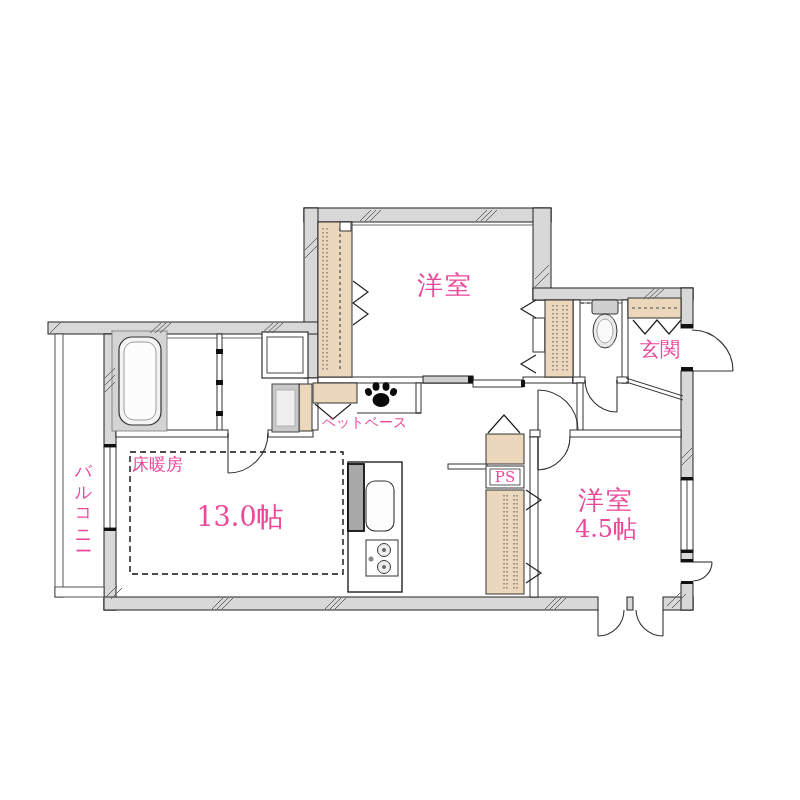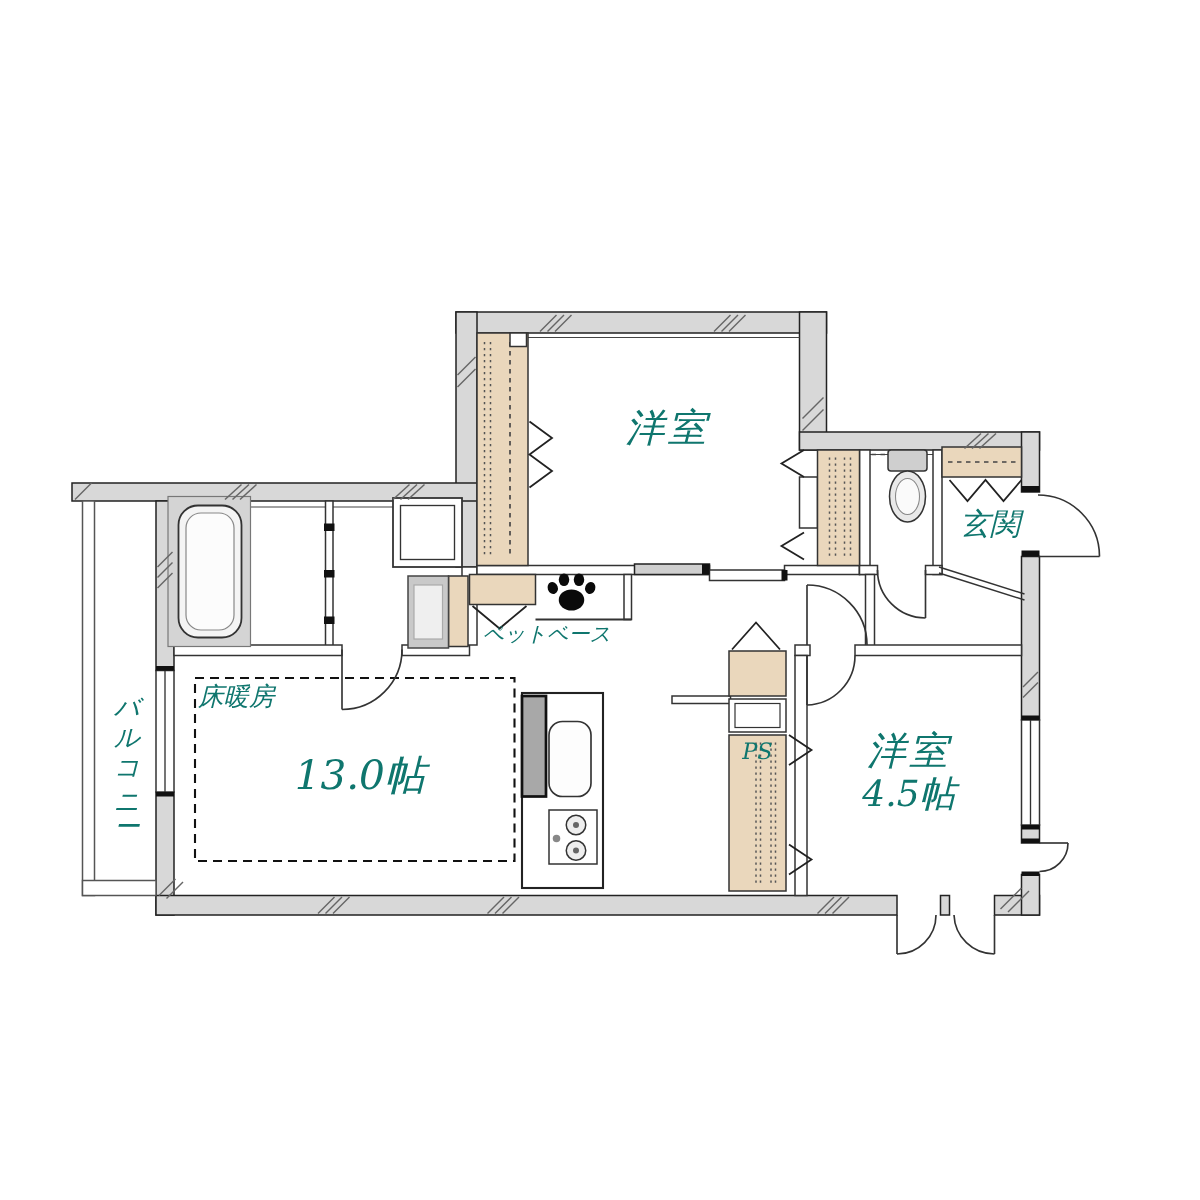--- a/index.html
+++ b/index.html
@@ -12,21 +12,21 @@
   .closet{fill:#ead7bc;stroke:#333;stroke-width:1;}
   .rail{fill:#ffffff;stroke:#555;stroke-width:1;}
   .arc{fill:none;stroke:#333;stroke-width:1.1;}
   .leaf{stroke:#333;stroke-width:1.1;}
   .fold{fill:none;stroke:#222;stroke-width:1.2;}
   .dash{stroke:#444;stroke-width:1.1;stroke-dasharray:3,3;fill:none;}
   .dot{stroke:#555;stroke-width:1;stroke-dasharray:1.5,2.5;fill:none;}
   .hatch{stroke:#666;stroke-width:1;}
   .thin{stroke:#444;stroke-width:0.8;}
   .cap{fill:#111;}
-  .lbl{position:absolute;color:#0f766e;text-align:center;font-style:italic;
+  .lbl{position:absolute;color:#ec4899;text-align:center;
        white-space:nowrap;pointer-events:none;}
   .lbl-left{text-align:left;}
   .lbl-vert{writing-mode:vertical-rl;text-orientation:mixed;text-align:center;}
 </style>
 </head>
 <body>
 
 <div id="stage">
 
 <svg id="plan-svg" width="800" height="800" viewBox="0 0 800 800">
@@ -310,17 +310,17 @@
 <div class="lbl" style="left:521px;top:513px;width:170px;font-size:24px;">4.5帖</div>
 
 <div class="lbl" style="left:140px;top:499px;width:200px;font-size:27px;">13.0帖</div>
 
 <div class="lbl lbl-left" style="left:132px;top:453px;width:90px;font-size:17px;">床暖房</div>
 
 <div class="lbl" style="left:312px;top:414px;width:105px;font-size:14px;text-align:center;">ペットベース</div>
 
 <div class="lbl" style="left:630px;top:336px;width:60px;font-size:20px;text-align:center;">玄関</div>
 
-<div class="lbl" style="left:486px;top:468px;width:38px;font-size:15px;line-height:19px;margin-top:24px;">PS</div>
+<div class="lbl" style="left:486px;top:468px;width:38px;font-size:15px;line-height:19px;">PS</div>
 
 <div class="lbl lbl-vert" style="left:64px;top:388px;width:32px;height:220px;font-size:17px;letter-spacing:3px;">バルコニー</div>
 
 </div>
 
 </body></html>

